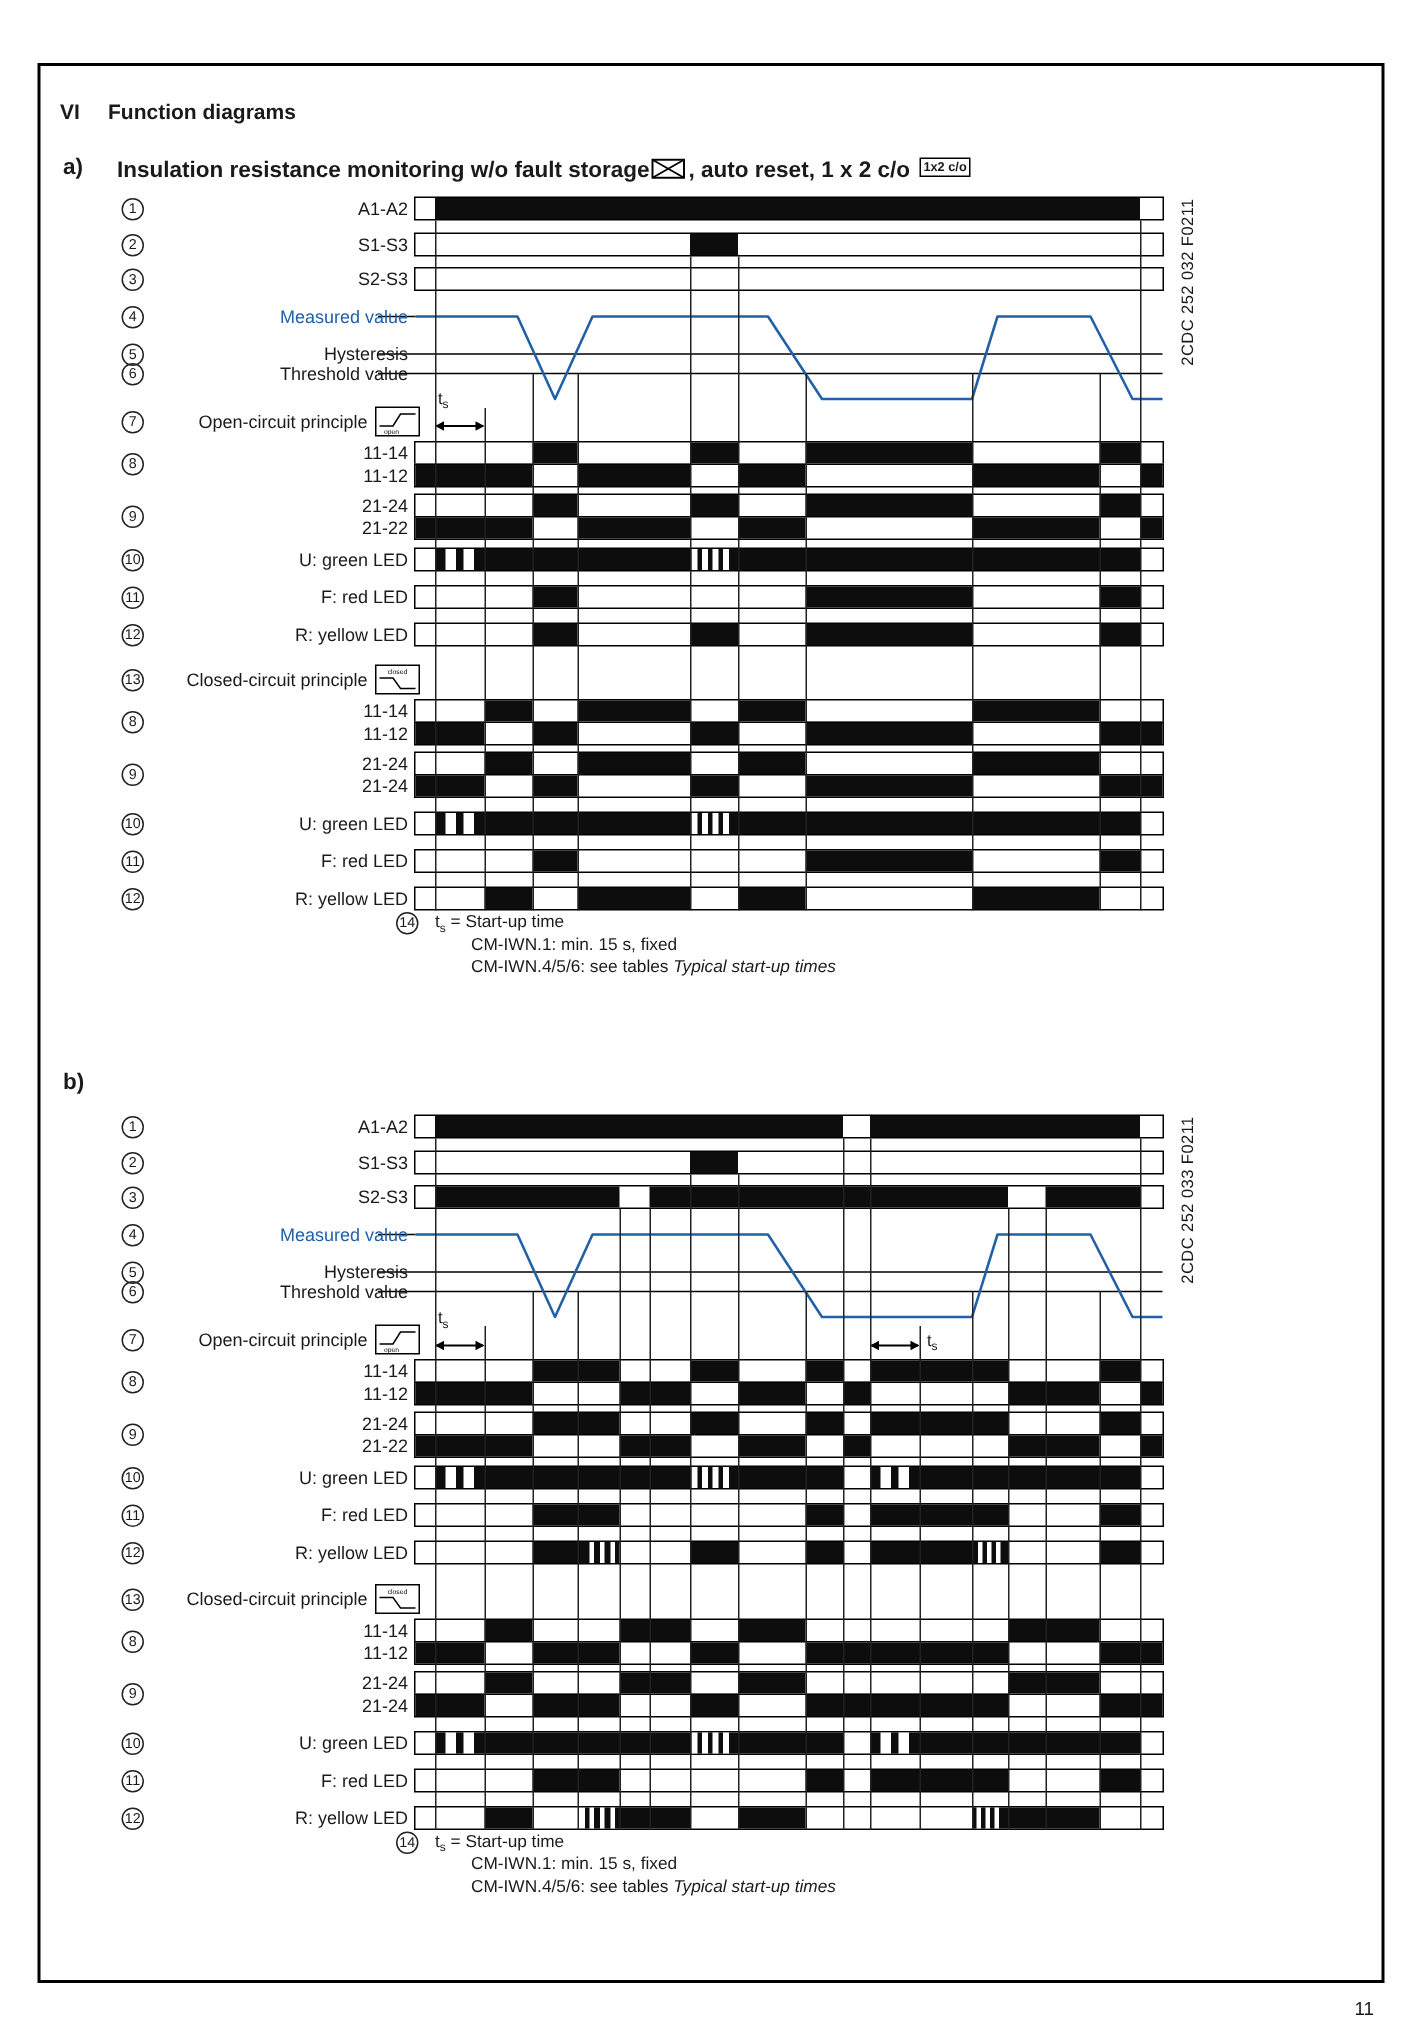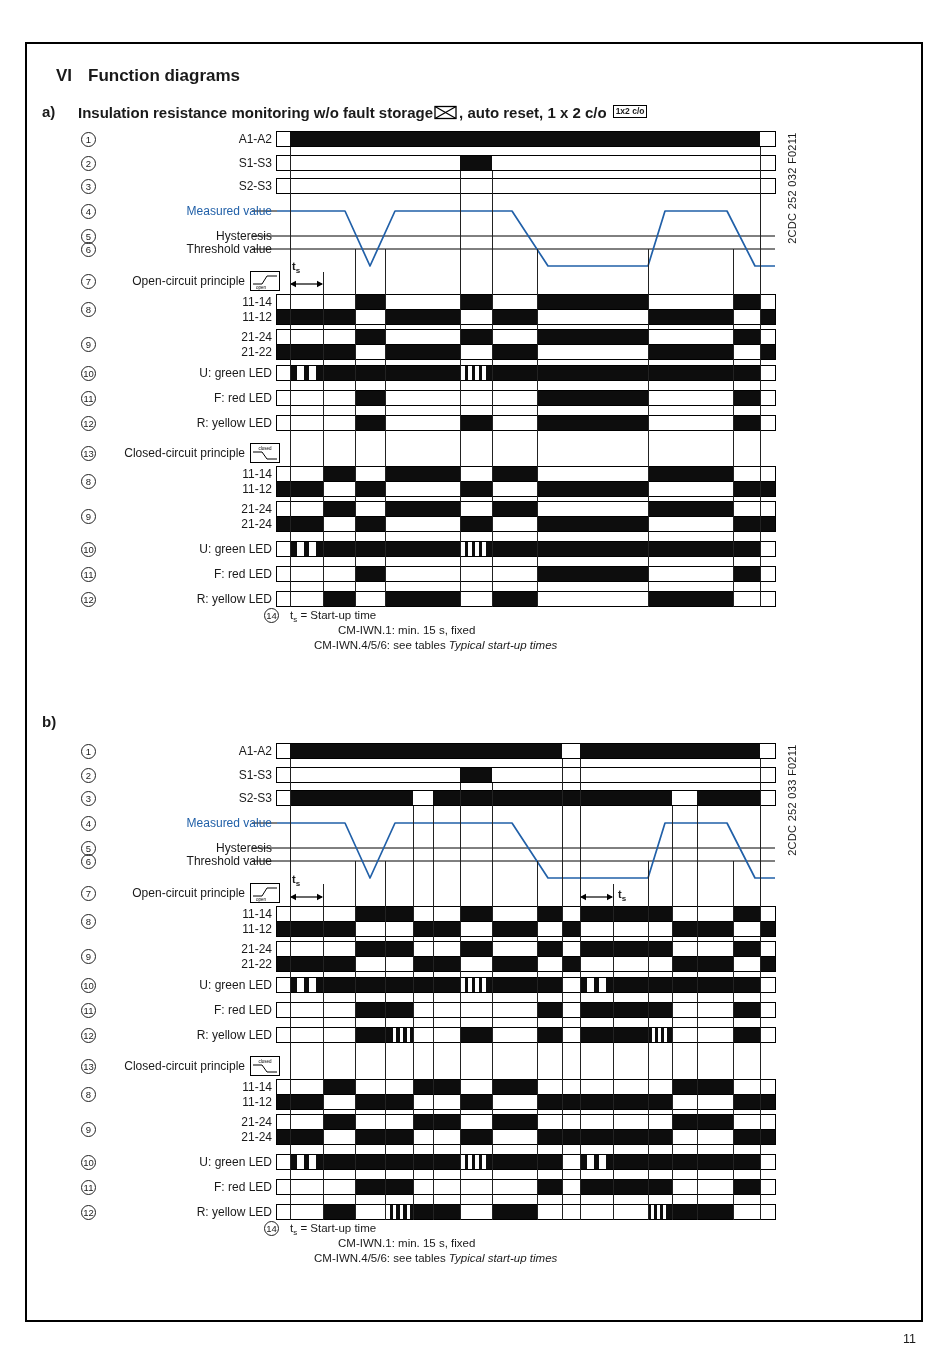--- a/index.html
+++ b/index.html
@@ -1,44 +1,44 @@
 <!DOCTYPE html>
 <html><head>
 <meta charset="utf-8">
 <style>
   html,body{margin:0;padding:0;background:#fff;}
   #canvas{position:relative;width:950px;height:1360px;background:#fff;overflow:hidden;
           font-family:"Liberation Sans",sans-serif;color:#1a1a1a;}
   .pageborder{position:absolute;left:25px;top:42px;width:894px;height:1276px;border:2px solid #000;}
-  .heading{position:absolute;left:56px;top:66px;font-size:17px;font-weight:bold;}
+  .heading{position:absolute;left:40px;top:66px;font-size:14px;font-weight:bold;}
   .heading .hnum{display:inline-block;width:32px;}
   .sectitle{position:absolute;font-size:15px;font-weight:bold;white-space:nowrap;text-align:right;}
   .seclab{position:absolute;font-size:15px;font-weight:bold;}
   .badge{display:inline-block;border:1px solid #000;font-size:8.5px;font-weight:bold;
          padding:0 2px;margin-left:6px;position:relative;top:-4px;line-height:11px;}
   .sicon{display:inline-block;position:relative;top:2px;margin:0 1px;}
   .footnote{position:absolute;font-size:11.5px;line-height:15px;}
   .footnote .circ2{position:absolute;left:0;top:0;}
   .fl1{position:absolute;left:26px;top:0;white-space:nowrap;}
-  .fl2{position:absolute;left:50px;top:15px;white-space:nowrap;margin-left:24px;}
+  .fl2{position:absolute;left:50px;top:15px;white-space:nowrap;}
   .fl3{position:absolute;left:50px;top:30px;white-space:nowrap;}
   sub{font-size:8px;}
   .pagenum{position:absolute;left:903px;top:1332px;font-size:12.5px;}
   .sidecode{position:absolute;font-size:11px;letter-spacing:.3px;white-space:nowrap;width:124px;
             text-align:center;transform:rotate(-90deg);}
   
   .bar{position:absolute;background:#fff;border:1px solid #000;box-sizing:border-box;}
   .seg{position:absolute;top:0;bottom:0;background:#0d0d0d;}
   .gap{position:absolute;top:0;bottom:0;background:#fff;}
   .gline{position:absolute;width:1px;background:#222;}
   .rlabel{position:absolute;width:210px;text-align:right;font-size:12px;line-height:14px;white-space:nowrap;}
   .blue{color:#2160A8;}
   .circ{position:absolute;width:15px;height:15px;border:1px solid #222;border-radius:50%;
         font-size:9.5px;line-height:14px;text-align:center;box-sizing:border-box;}
-  .tslab{position:absolute;font-size:11px;line-height:12px;font-weight:bold;}
+  .tslab{position:absolute;font-size:11px;line-height:12px;}
   #ovl{position:absolute;left:0;top:0;pointer-events:none;}
 </style>
 </head>
 <body>
 
 <div id="canvas">
   <div class="pageborder"></div>
 
   <div class="heading">
     <span class="hnum">VI</span><span>Function diagrams</span>

